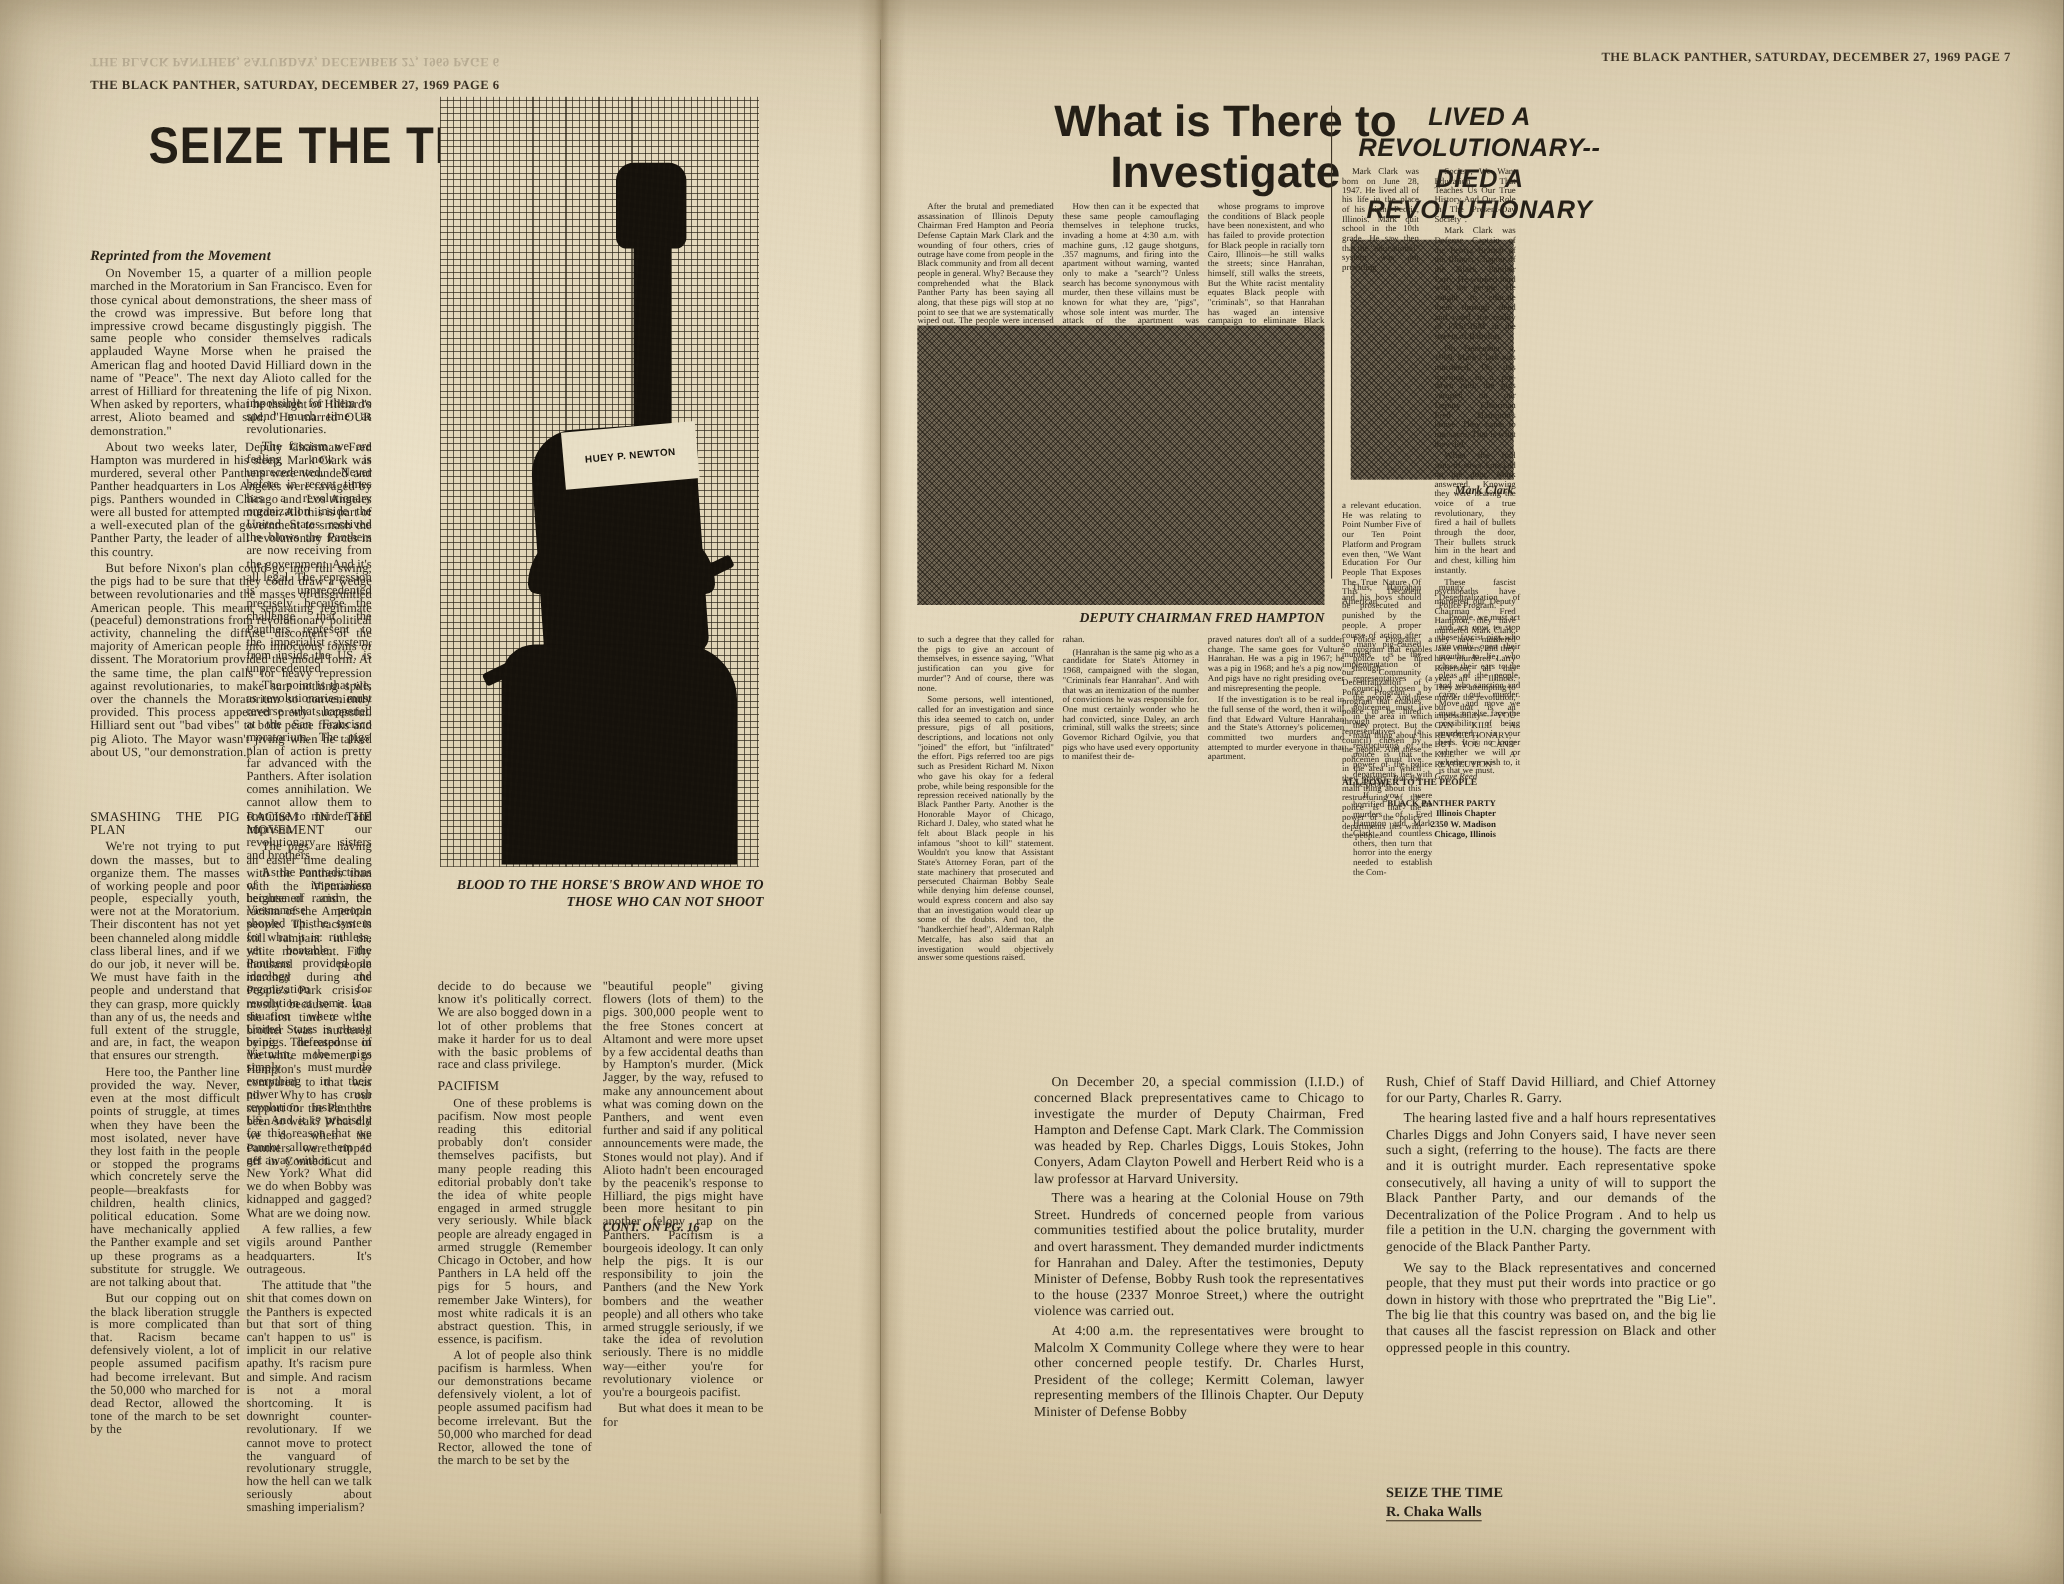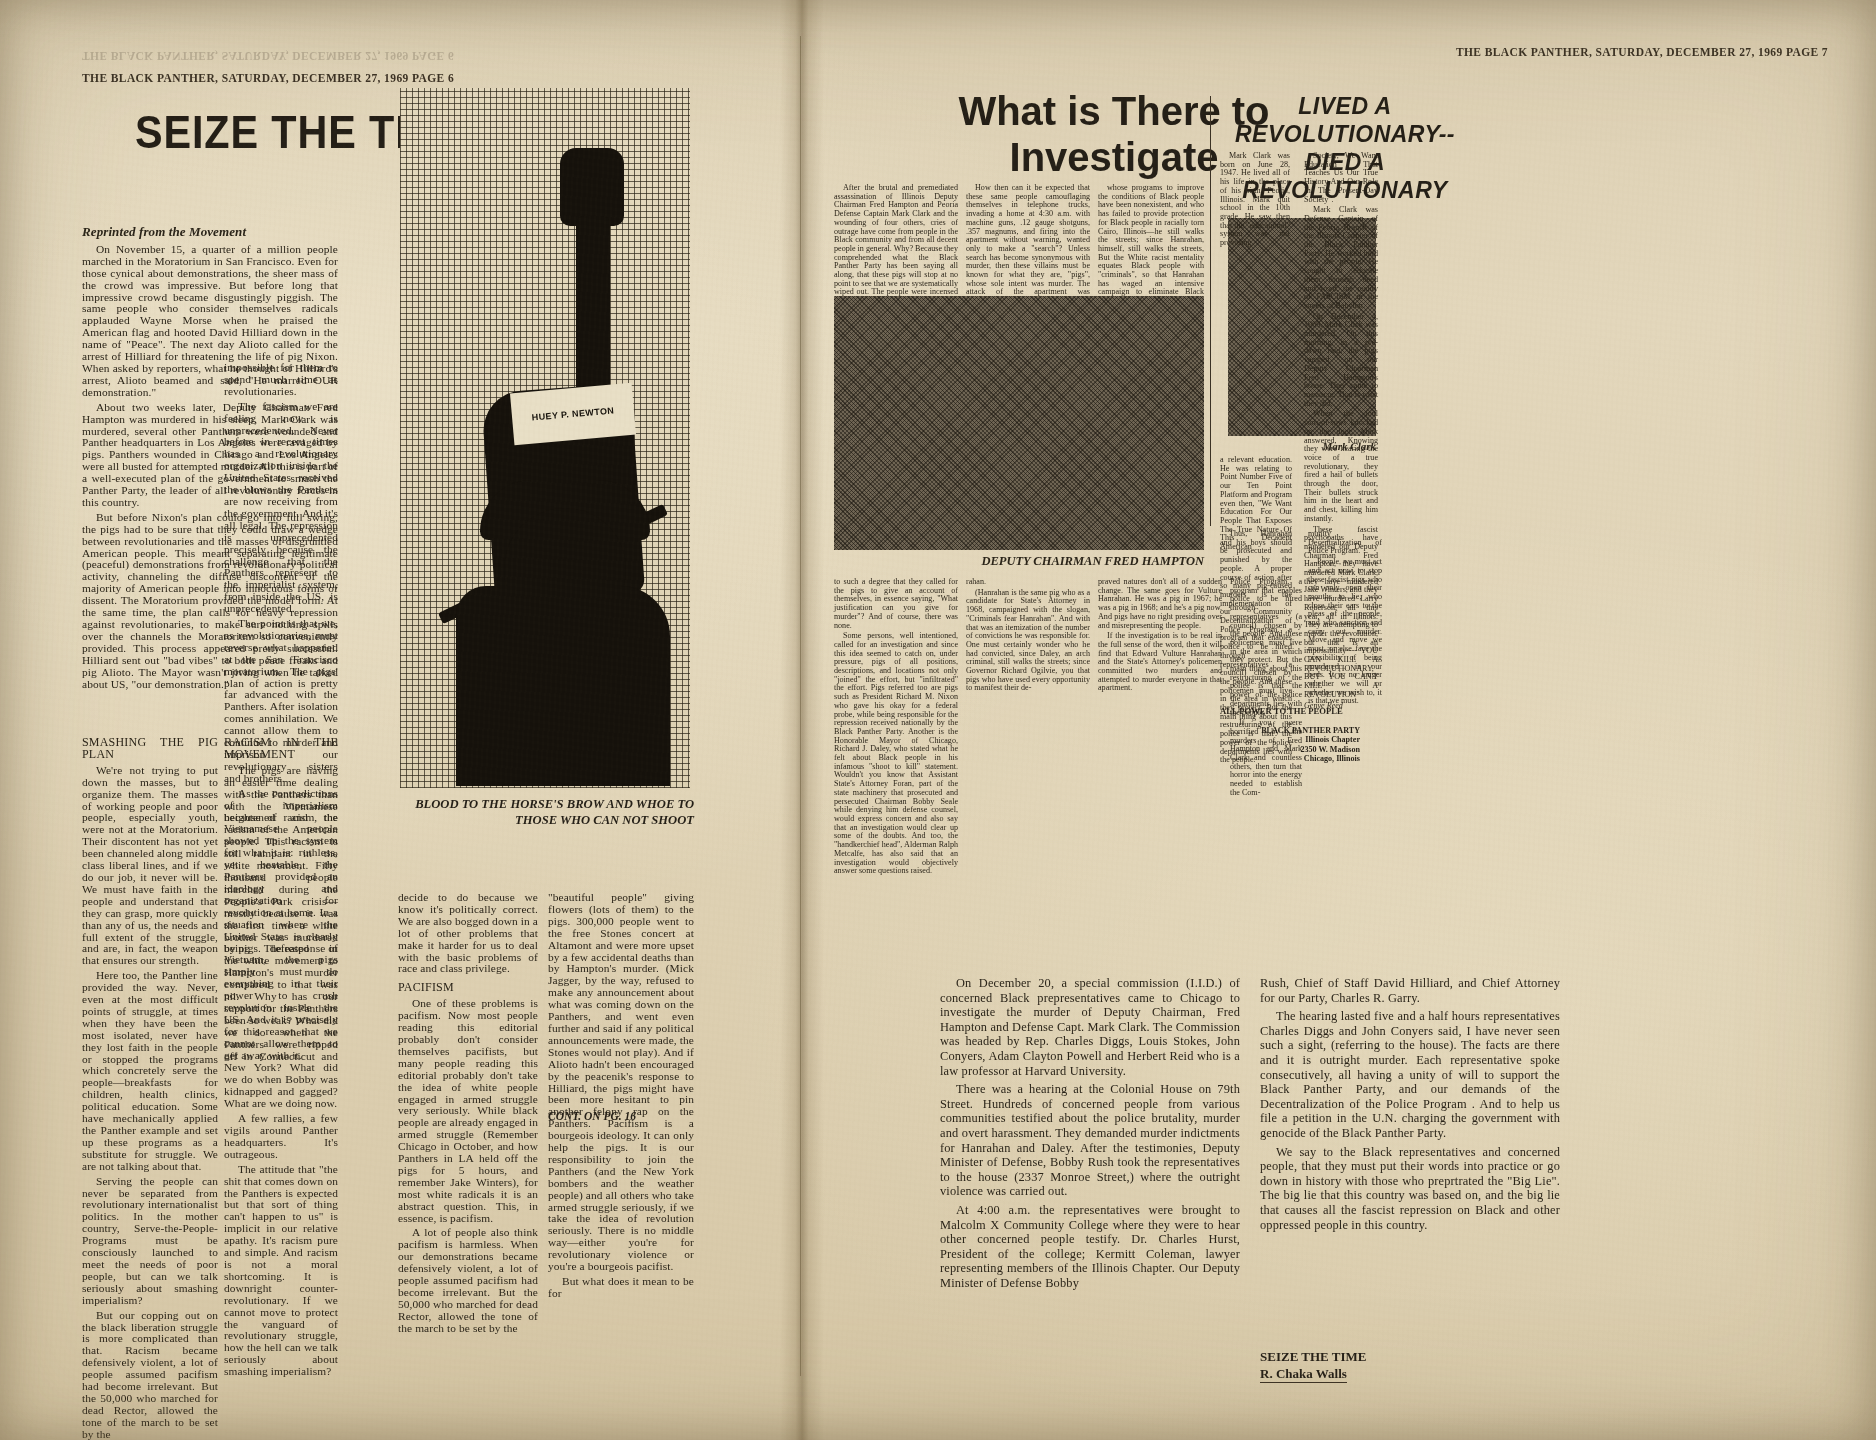--- a/index.html
+++ b/index.html
@@ -165,21 +165,20 @@
       <div class="italhead">Reprinted from the Movement</div>
       <p>On November 15, a quarter of a million people marched in the Moratorium in San Francisco. Even for those cynical about demonstrations, the sheer mass of the crowd was impressive. But before long that impressive crowd became disgustingly piggish. The same people who consider themselves radicals applauded Wayne Morse when he praised the American flag and hooted David Hilliard down in the name of "Peace". The next day Alioto called for the arrest of Hilliard for threatening the life of pig Nixon. When asked by reporters, what he thought of Hilliard's arrest, Alioto beamed and said, "He marred OUR demonstration."</p>
       <p>About two weeks later, Deputy Chairman Fred Hampton was murdered in his sleep, Mark Clark was murdered, several other Panthers were wounded and Panther headquarters in Los Angeles were ravaged by pigs. Panthers wounded in Chicago and Los Angeles were all busted for attempted murder. All this is part of a well-executed plan of the government to smash the Panther Party, the leader of all revolutionary forces in this country.</p>
       <p>But before Nixon's plan could go into full swing, the pigs had to be sure that they could draw a wedge between revolutionaries and the masses of disgruntled American people. This meant separating legitimate (peaceful) demonstrations from revolutionary political activity, channeling the diffuse discontent of the majority of American people into innocuous forms of dissent. The Moratorium provided the model form. At the same time, the plan calls for heavy repression against revolutionaries, to make sure nothing spills over the channels the Moratorium so conveniently provided. This process appeared pretty successful. Hilliard sent out "bad vibes" to both peace freaks and pig Alioto. The Mayor wasn't jiving when he talked about US, "our demonstration."</p>
     </div>
 
     <div class="col lbody" style="left:82px; top:690px; width:136px; height:430px;">
       <div class="subhead">SMASHING THE PIG PLAN</div>
       <p>We're not trying to put down the masses, but to organize them. The masses of working people and poor people, especially youth, were not at the Moratorium. Their discontent has not yet been channeled along middle class liberal lines, and if we do our job, it never will be. We must have faith in the people and understand that they can grasp, more quickly than any of us, the needs and full extent of the struggle, and are, in fact, the weapon that ensures our strength.</p>
       <p>Here too, the Panther line provided the way. Never, even at the most difficult points of struggle, at times when they have been the most isolated, never have they lost faith in the people or stopped the programs which concretely serve the people—breakfasts for children, health clinics, political education. Some have mechanically applied the Panther example and set up these programs as a substitute for struggle. We are not talking about that.</p>
-      <p>Serving the people can never be separated from revolutionary internationalist politics. In the mother country, Serve-the-People-Programs must be consciously launched to meet the needs of poor people, but can we talk seriously about smashing imperialism?</p>
       <p>But our copping out on the black liberation struggle is more complicated than that. Racism became defensively violent, a lot of people assumed pacifism had become irrelevant. But the 50,000 who marched for dead Rector, allowed the tone of the march to be set by the</p>
     </div>
 
     <div class="col lbody" style="left:224px; top:322px; width:114px; height:360px;">
       <p class="noind">impossible for them to spend much time as revolutionaries.</p>
       <p>The fascism we are feeling now is unprecedented. Never before in recent times has a revolutionary organization inside the United States received the blows the Panthers are now receiving from the government. And it's all legal. The repression is unprecedented precisely because the challenge that the Panthers represent to the imperialist system, from inside the US, is unprecedented.</p>
       <p>The point is that we, as revolutionaries, must reverse what happened at the San Francisco moratorium. The pigs' plan of action is pretty far advanced with the Panthers. After isolation comes annihilation. We cannot allow them to continue to murder and imprison our revolutionary sisters and brothers.</p>
       <p>As the contradictions of imperialism heightened and the Vietnamese people showed up the system for what it is: ruthless, yet beatable, the Panthers provided an ideology and organization for revolution at home. In a situation where the United States is clearly being defeated in Vietnam, the pigs simply must do everything in their power to crush revolution inside the US. And it is precisely for this reason that we cannot allow them to get away with it.</p>
     </div>
 

